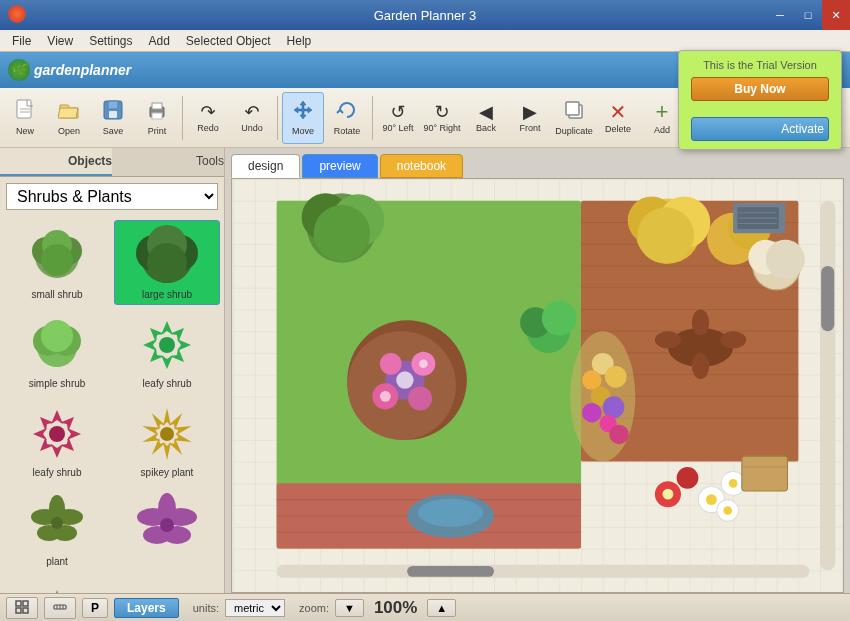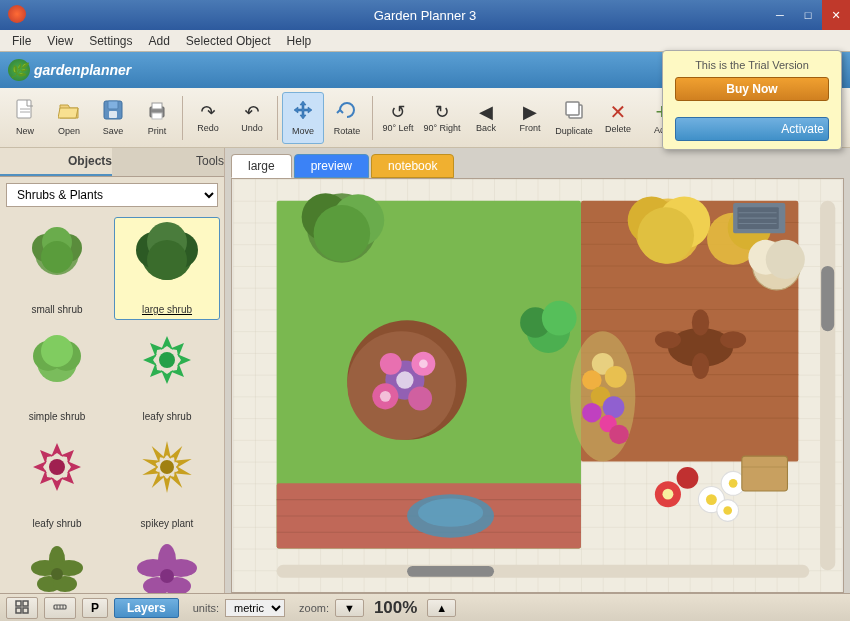--- a/index.html
+++ b/index.html
@@ -58,23 +58,23 @@
       display: flex; flex-direction: column; align-items: center; justify-content: center;
       width: 42px; height: 52px; cursor: pointer; border-radius: 3px;
       font-size: 9px; color: #333; gap: 2px;
     }
     .tool-btn .icon { font-size: 20px; line-height: 1; }
     .tool-separator { width: 1px; height: 44px; background: #c0b0a0; margin: 0 2px; }
 
     
     #trial-popup {
       position: absolute; right: 8px; top: 50px; z-index: 100;
-      background: #fef9c3; border: 1px solid #aaa; border-radius: 4px;
+      background: #bef264; border: 1px solid #aaa; border-radius: 4px;
       padding: 8px 12px; box-shadow: 2px 2px 6px rgba(0,0,0,0.3);
-      width: 180px;
+      width: 164px;
     }
     #trial-popup .trial-text { font-size: 11px; color: #555; margin-bottom: 6px; text-align: center; }
     #trial-popup .buy-btn {
       width: 100%; background: linear-gradient(to bottom, #f0a030, #d08020);
       border: 1px solid #a06010; border-radius: 3px; color: white;
       font-size: 12px; font-weight: bold; padding: 4px; cursor: pointer;
       display: block; text-align: center; margin-bottom: 16px;
     }
     #trial-popup .activate-btn {
       width: 100%; background: linear-gradient(to bottom, #70b0e0, #4090c8);
@@ -101,38 +101,38 @@
       flex: 1; text-align: right; padding: 6px 0; cursor: pointer;
       font-size: 12px; color: #444; border-bottom: 2px solid transparent;
     }
     .panel-tab.active { background: #e8e0d0; border-bottom: 2px solid #5090c0; font-weight: bold; }
 
     
     #category-dropdown {
       margin: 6px; display: flex; align-items: center;
     }
     #category-select {
-      flex: 1; padding: 3px 6px; font-size: 12px; border: 1px solid #b0a090;
+      flex: 1; padding: 3px 6px; font-size: 16px; border: 1px solid #b0a090;
       background: white; cursor: pointer;
     }
 
     
     #objects-grid {
       flex: 1; overflow-y: auto; padding: 4px;
       display: grid; grid-template-columns: 1fr 1fr;
       gap: 4px; align-content: start;
     }
     .obj-item {
       display: flex; flex-direction: column; align-items: center;
       padding: 4px; cursor: pointer; border-radius: 3px;
       border: 1px solid transparent;
     }
-    .obj-item.selected { background: #fef9c3; border-color: #5090c0; text-decoration: underline; }
+    .obj-item.selected { background: #22c55e; border-color: #5090c0; }
     .obj-icon { width: 62px; height: 62px; position: relative; }
-    .obj-label { font-size: 10px; color: #333; text-align: right; margin-top: 20px; }
+    .obj-label { font-size: 10px; color: #333; text-align: right; margin-top: 2px; }
 
     
 
     
     #design-area {
       flex: 1; display: flex; flex-direction: column;
     }
     #view-tabs {
       display: flex; padding: 6px 6px 0; gap: 2px; background: #d4d0c8;
     }
@@ -468,21 +468,21 @@
           </svg>
         </div>
 
       </div>
 
     </div>
   </div>
 
   <div id="design-area">
     <div id="view-tabs">
-      <div class="view-tab active">large</div>
+      <div class="view-tab active">design</div>
       <div class="view-tab preview">preview</div>
       <div class="view-tab notebook">notebook</div>
     </div>
     <div id="canvas-wrapper">
       <svg id="garden-canvas" viewBox="0 0 560 380" preserveAspectRatio="xMidYMid meet">
 
         <rect width="560" height="380" fill="#f0ece0"></rect>
         <defs>
           <pattern id="grid" width="20" height="20" patternUnits="userSpaceOnUse">
             <path d="M 20 0 L 0 0 0 20" fill="none" stroke="#d0c8b8" stroke-width="0.5"></path>

